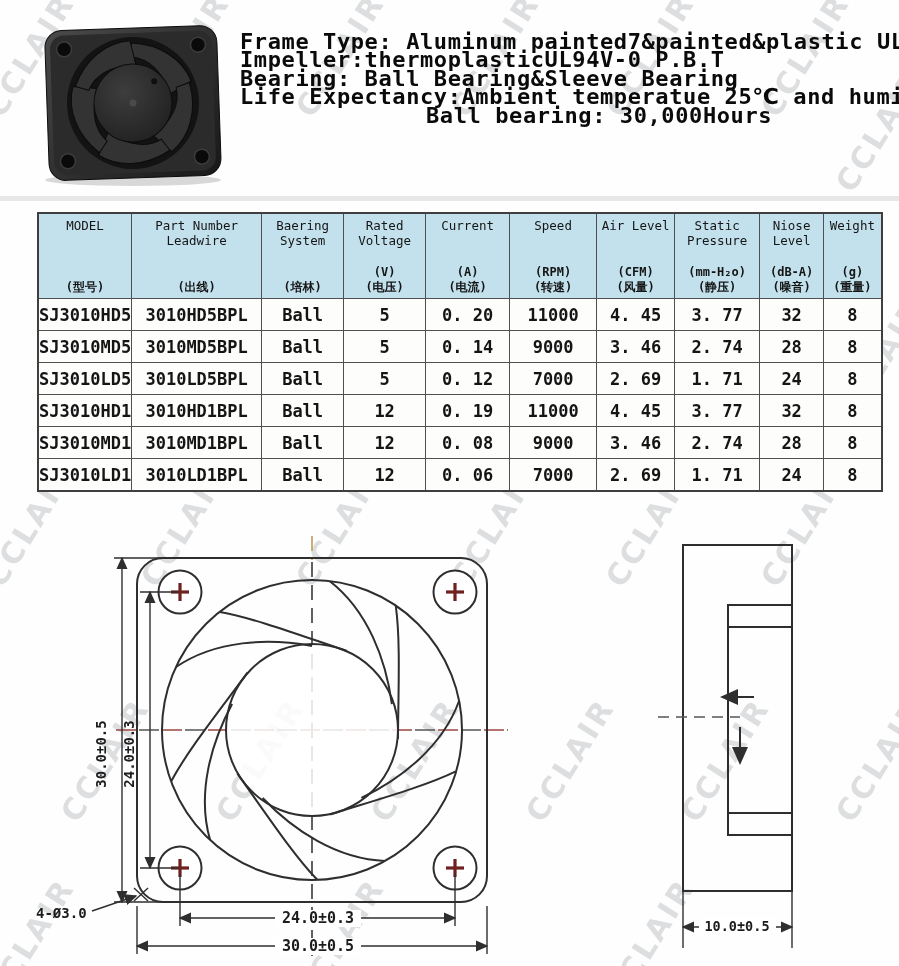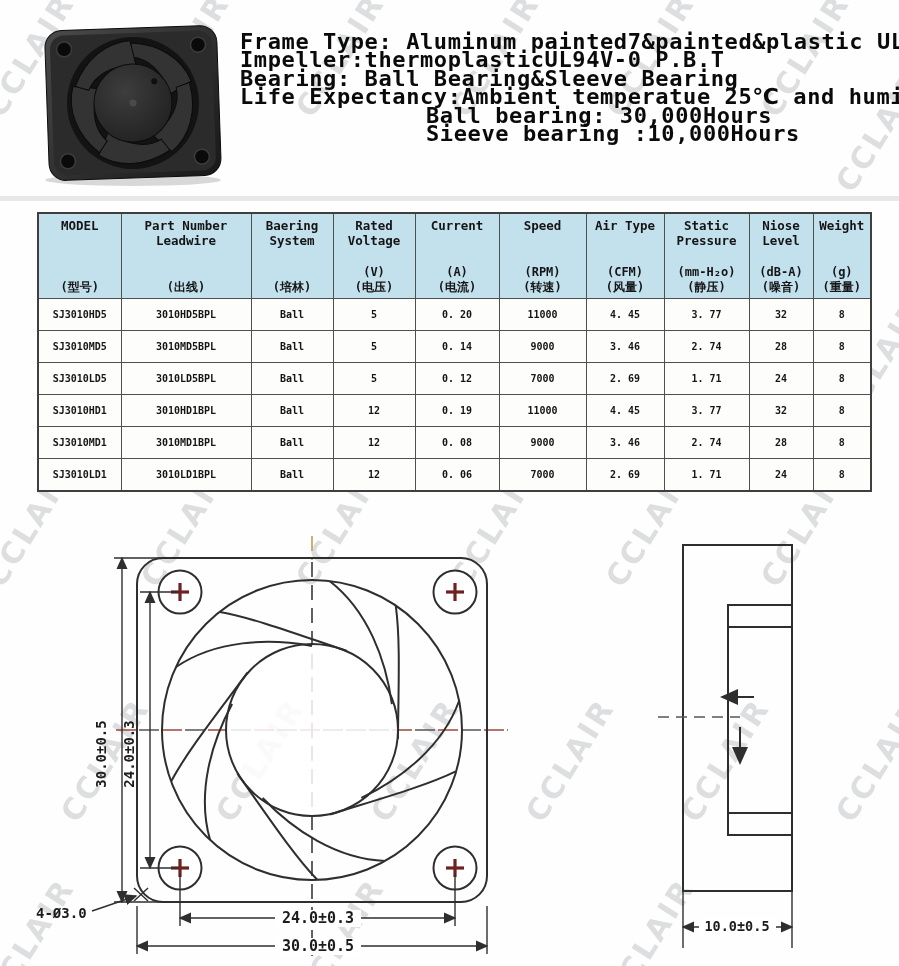--- a/index.html
+++ b/index.html
@@ -16,24 +16,24 @@
   .specs{position:absolute;left:240px;top:33px;width:655px;z-index:2;
          font-weight:bold;font-size:22px;line-height:18.4px;letter-spacing:0.6px;color:#0a0a0a;white-space:nowrap;}
   .spec-line.indent{padding-left:186px;}
   .gray-band{position:absolute;left:0;top:196px;width:899px;height:5px;background:#dcdcdc;opacity:.65;z-index:1;}
   
   .spec-table{position:absolute;left:37px;top:212px;z-index:2;border-collapse:collapse;
               table-layout:fixed;border:2px solid #3f3f3f;background:#fdfdfc;}
   .spec-table th,.spec-table td{border:1px solid #4f4f4f;text-align:center;padding:0;color:#151515;}
   .spec-table thead th{background:#c3e1ed;vertical-align:top;}
   .th-wrap{display:flex;flex-direction:column;justify-content:space-between;height:76px;padding:5px 0 3px 0;}
-  .th-en{font-size:12.5px;font-weight:bold;line-height:14.5px;}
+  .th-en{font-size:12.5px;font-weight:normal;line-height:14.5px;}
   .th-unit{font-size:12px;font-weight:bold;line-height:14px;}
   .th-cn{font-size:12px;font-weight:bold;line-height:16px;}
-  .spec-table td{height:31px;font-size:10px;font-weight:bold;}
+  .spec-table td{height:31px;font-size:17px;font-weight:bold;}
   
   .front-draw{position:absolute;left:30px;top:522px;z-index:2;}
   .side-draw{position:absolute;left:640px;top:520px;z-index:2;}
   svg text{font-family:"DejaVu Sans Mono","DejaVu Sans",monospace;font-weight:bold;fill:#1c1c1c;}
 </style>
 </head>
 <body>
 
 <div class="page">
 
@@ -114,21 +114,20 @@
       <circle cx="122" cy="62" r="3" fill="#0f0f0f"></circle>
     </g>
   </svg>
 
   <div class="specs">
       <div class="spec-line">Frame Type: Aluminum painted7&amp;painted&amp;plastic UL94V-0</div>
       <div class="spec-line">Impeller:thermoplasticUL94V-0 P.B.T</div>
       <div class="spec-line">Bearing: Ball Bearing&amp;Sleeve Bearing</div>
       <div class="spec-line">Life Expectancy:Ambient temperatue 25℃ and humidity 65%</div>
       <div class="spec-line indent">Ball bearing: 30,000Hours</div>
-      <div class="spec-line indent">Sieeve bearing :10,000Hours</div>
     </div>
 
   <table class="spec-table">
       <colgroup>
         <col style="width: 83px;">
         <col style="width: 130px;">
         <col style="width: 82px;">
         <col style="width: 82px;">
         <col style="width: 84px;">
         <col style="width: 87px;">
@@ -185,21 +184,21 @@
             <div class="th-wrap">
               <div class="th-en">Speed</div>
               <div class="th-sub">
                 <div class="th-unit">(RPM)</div>
                 <div class="th-cn">(转速)</div>
               </div>
             </div>
           </th>
           <th>
             <div class="th-wrap">
-              <div class="th-en">Air Type</div>
+              <div class="th-en">Air Level</div>
               <div class="th-sub">
                 <div class="th-unit">(CFM)</div>
                 <div class="th-cn">(风量)</div>
               </div>
             </div>
           </th>
           <th>
             <div class="th-wrap">
               <div class="th-en">Static Pressure</div>
               <div class="th-sub">

